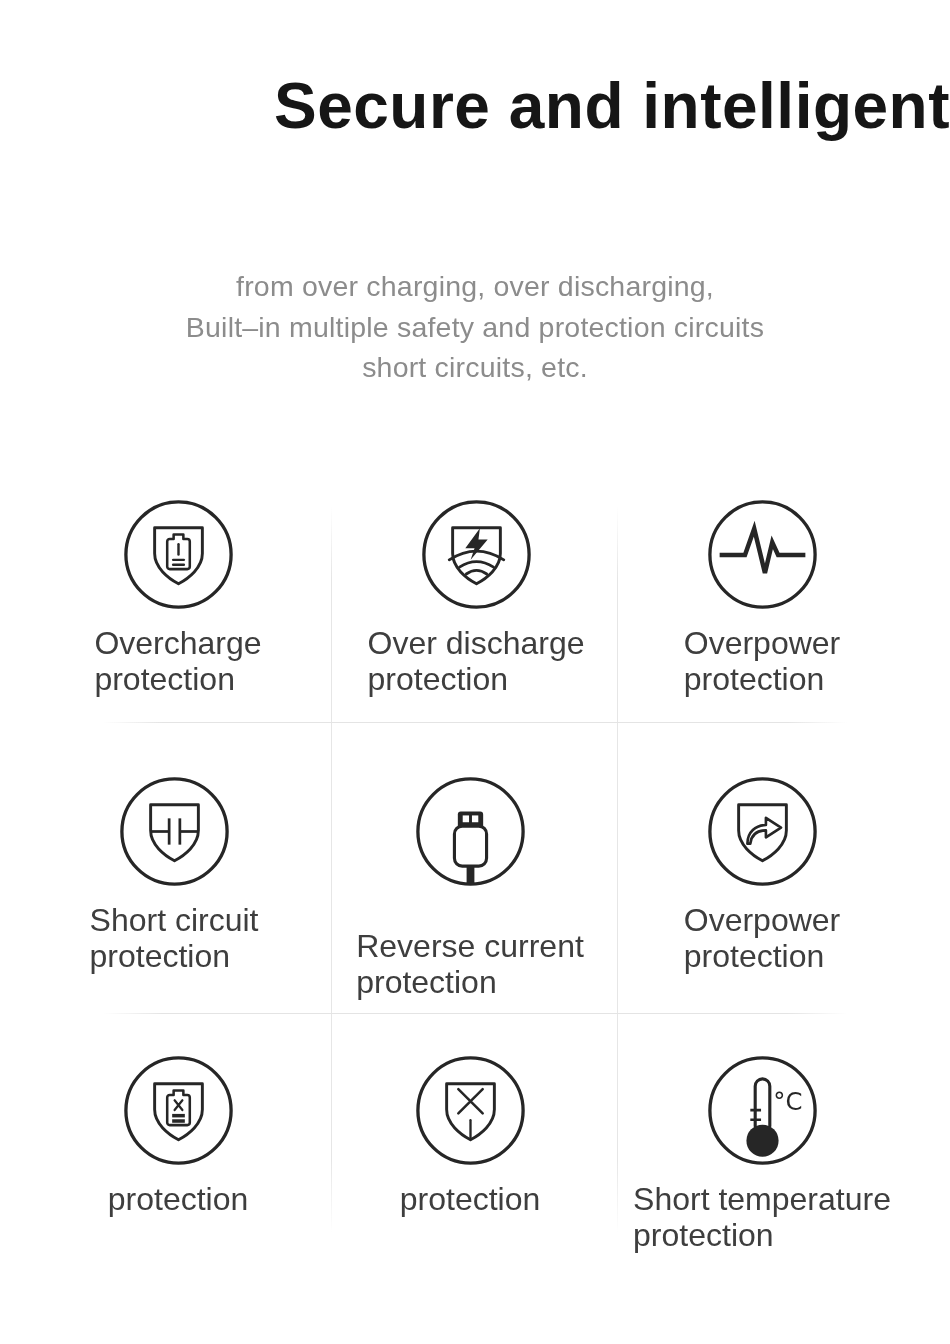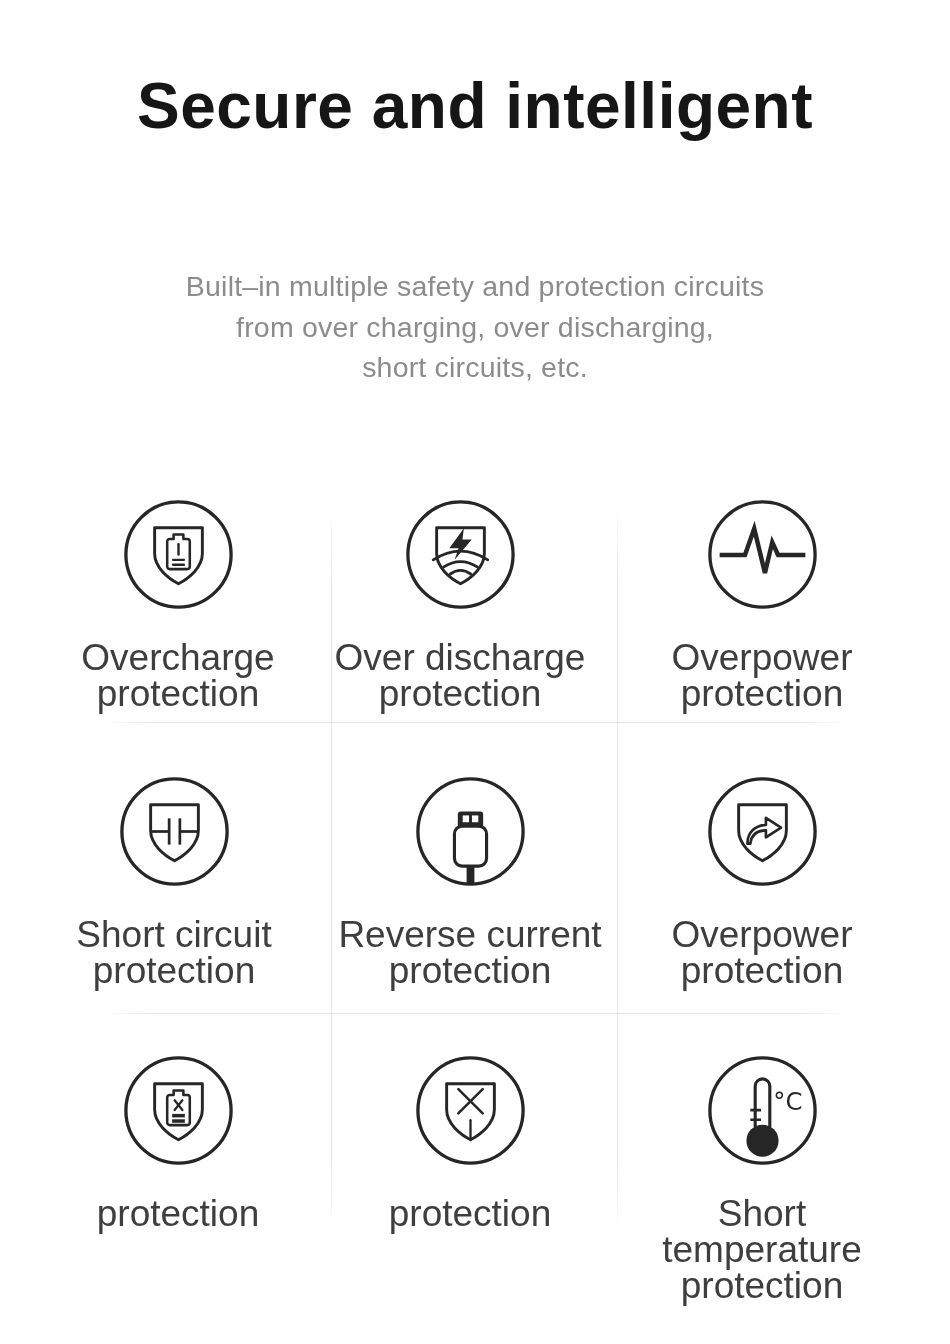--- a/index.html
+++ b/index.html
@@ -5,59 +5,59 @@
   html,body { margin:0; padding:0; }
   body {
     width:950px; height:1344px;
     background:#ffffff;
     font-family:"Liberation Sans", sans-serif;
     position:relative;
     overflow:hidden;
   }
   .title {
     position:absolute; top:62px; left:0; width:950px;
-    text-align:center;
+    text-align:right;
     font-size:64px; line-height:89px; font-weight:600;
     color:#161616; letter-spacing:0.5px;
   }
   .subtitle {
     position:absolute; top:266px; left:0; width:950px;
     text-align:center;
     font-size:28.5px; line-height:40.5px; font-weight:400;
     color:#8c8c8c; letter-spacing:0.2px;
   }
   .cell {
     position:absolute; width:288px;
     display:flex; flex-direction:column; align-items:center;
   }
   .cell .label {
-    margin-top:29px;
-    font-size:37px; line-height:36px;
-    color:#3e3e3e; text-align:center; font-weight:400;
+    margin-top:14px;
+    font-size:32px; line-height:36px;
+    color:#3e3e3e; text-align:left; font-weight:400;
   }
   .icn { display:block; }
   .vdiv {
     position:absolute; width:1px; top:505px; height:728px;
     background:linear-gradient(to bottom, rgba(230,230,230,0), #e6e6e6 10%, #e6e6e6 90%, rgba(230,230,230,0));
   }
   .hdiv {
     position:absolute; height:1px; left:103px; width:744px;
     background:linear-gradient(to right, rgba(228,228,228,0), #e4e4e4 8%, #e4e4e4 92%, rgba(228,228,228,0));
   }
 </style>
 </head>
 <body>
 
 <div class="title">
   <div>Secure and intelligent</div>
 </div>
 
 <div class="subtitle">
+  <div>from over charging, over discharging,</div>
   <div>Built–in multiple safety and protection circuits</div>
-  <div>from over charging, over discharging,</div>
   <div>short circuits, etc.</div>
 </div>
 
 <div class="vdiv" style="left:331px;"></div>
 <div class="vdiv" style="left:617px;"></div>
 <div class="hdiv" style="top:722px;"></div>
 <div class="hdiv" style="top:1013px;"></div>
 
 <div class="cell" style="left:34px; top:498px;">
   <svg class="icn" viewBox="0 0 116 116" width="113" height="113">
@@ -67,21 +67,21 @@
     <path d="M58 47.5 V58" stroke="#262626" stroke-width="2.5" stroke-linecap="round"></path>
     <path d="M52.5 63.5 H63.5" stroke="#262626" stroke-width="2.5" stroke-linecap="round"></path>
     <path d="M52.5 68.5 H63.5" stroke="#262626" stroke-width="2.5" stroke-linecap="round"></path>
   </svg>
   <div class="label">
     <div>Overcharge</div>
     <div>protection</div>
   </div>
 </div>
 
-<div class="cell" style="left:316px; top:498px;">
+<div class="cell" style="left:332px; top:498px;">
   <svg class="icn" viewBox="0 0 116 116" width="113" height="113">
     <circle cx="58" cy="58" r="54" fill="none" stroke="#262626" stroke-width="3.4"></circle>
     <path d="M33.5 30.5 H82.5 V57 C82.5 71.5 68.5 82.5 58 88 C47.5 82.5 33.5 71.5 33.5 57 Z" fill="none" stroke="#262626" stroke-width="3" stroke-linejoin="round"></path>
     <path d="M30 63.5 Q58 45.5 86 63.5" fill="none" stroke="#262626" stroke-width="2.9" stroke-linecap="round"></path>
     <path d="M40.5 71 Q58 59.5 75.5 71" fill="none" stroke="#262626" stroke-width="2.9" stroke-linecap="round"></path>
     <path d="M47.5 78 Q58 70.5 68.5 78" fill="none" stroke="#262626" stroke-width="2.9" stroke-linecap="round"></path>
     <path d="M61.5 31 L46.5 51.5 H56 L52 63.5 L69.5 42.5 H60 Z" fill="#262626"></path>
   </svg>
   <div class="label">
     <div>Over discharge</div>
@@ -108,21 +108,21 @@
     <path d="M63.5 58 H82" stroke="#262626" stroke-width="2.8"></path>
     <path d="M52.5 44.5 V71.5" stroke="#262626" stroke-width="2.8"></path>
     <path d="M63.5 44.5 V71.5" stroke="#262626" stroke-width="2.8"></path>
   </svg>
   <div class="label">
     <div>Short circuit</div>
     <div>protection</div>
   </div>
 </div>
 
-<div class="cell" style="left:326px; top:775px;">
+<div class="cell" style="left:326px; top:775px;gap:26px;">
   <svg class="icn" viewBox="0 0 116 116" width="113" height="113">
     <circle cx="58" cy="58" r="54" fill="none" stroke="#262626" stroke-width="3.4"></circle>
     <path d="M45 52.5 V40.5 A3 3 0 0 1 48 37.5 H68 A3 3 0 0 1 71 40.5 V52.5 Z" fill="#262626"></path>
     <rect x="50" y="41.5" width="6.5" height="7" fill="#ffffff"></rect>
     <rect x="59.5" y="41.5" width="6.5" height="7" fill="#ffffff"></rect>
     <rect x="41.5" y="52.5" width="33" height="41" rx="8" fill="#ffffff" stroke="#262626" stroke-width="3.2"></rect>
     <rect x="54" y="93.5" width="8" height="18.5" fill="#262626"></rect>
   </svg>
   <div class="label">
     <div>Reverse current</div>

